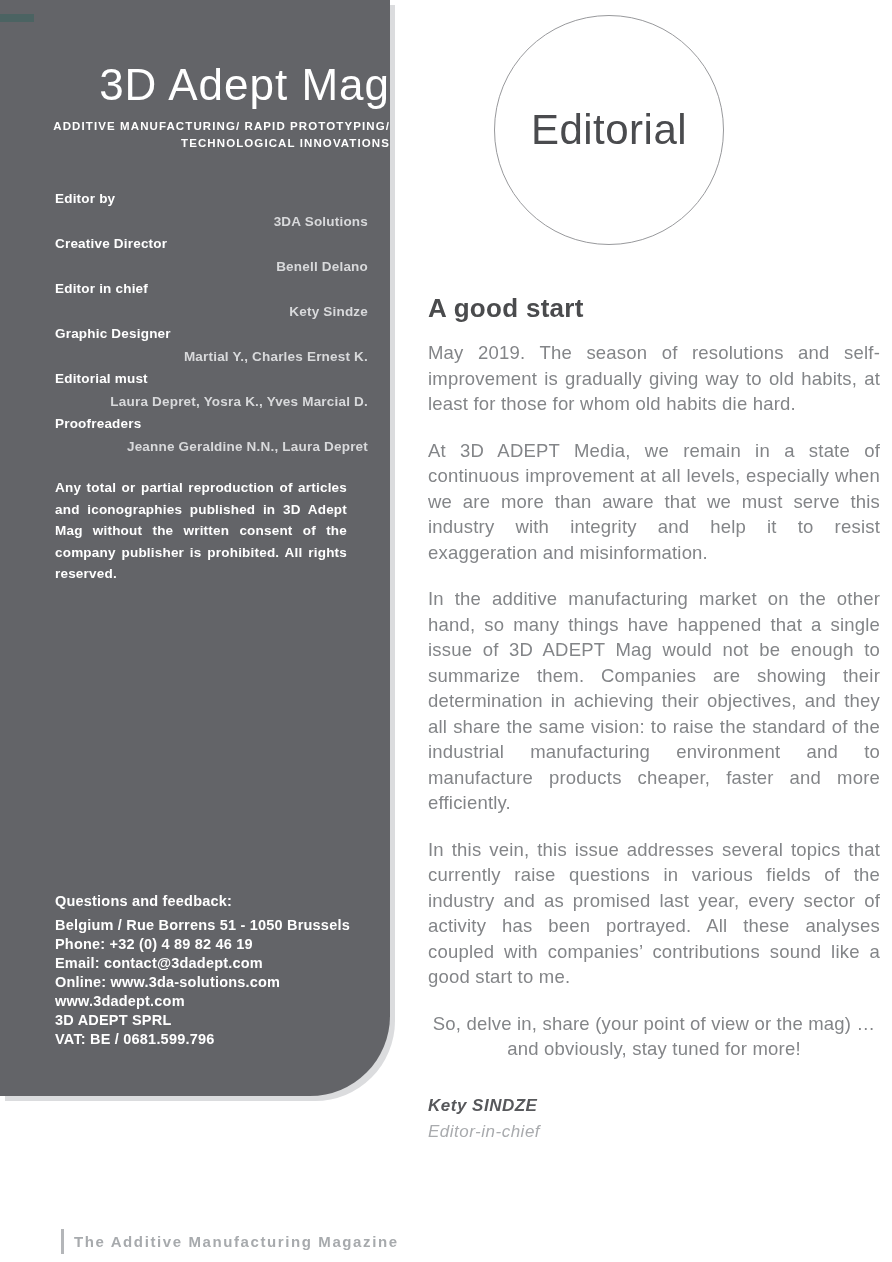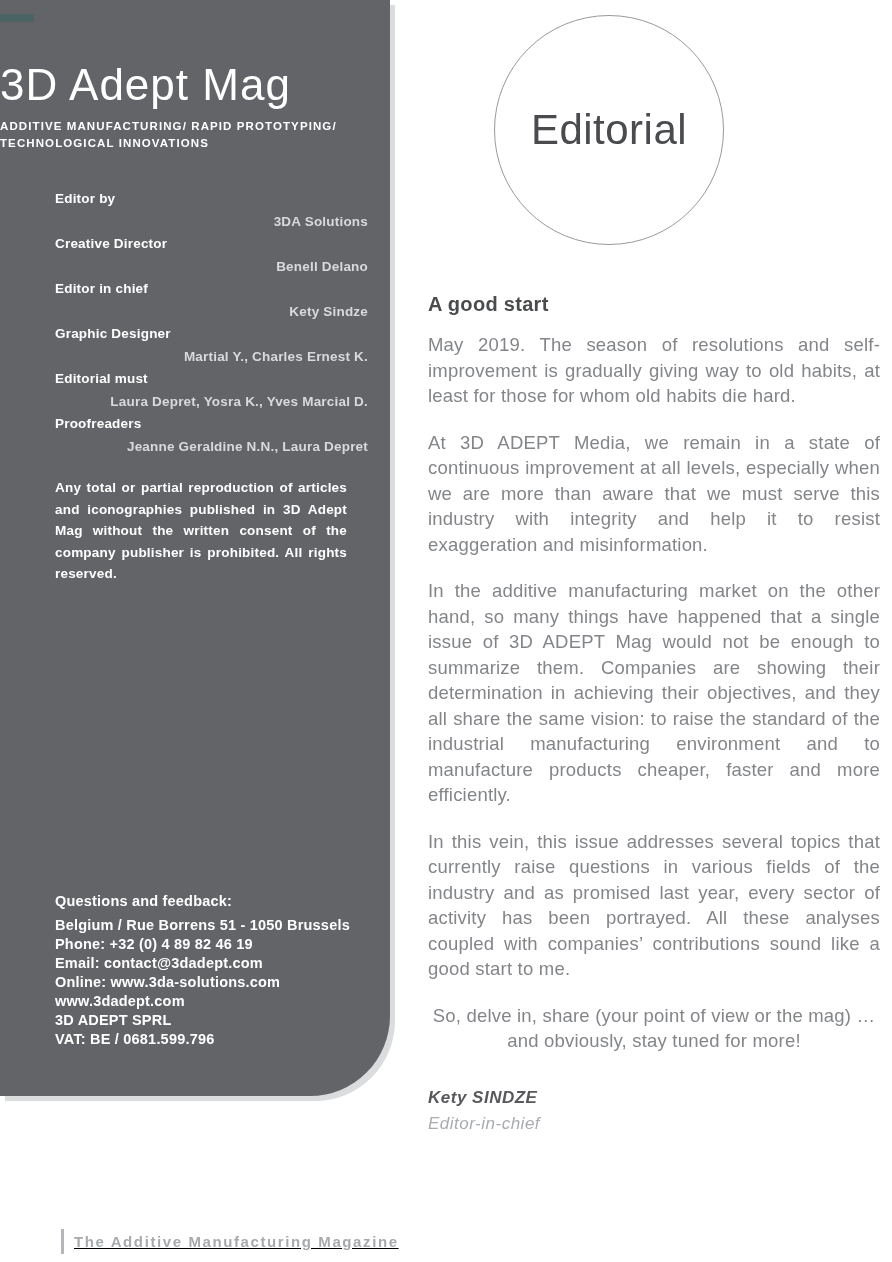--- a/index.html
+++ b/index.html
@@ -18,21 +18,21 @@
     border-bottom-right-radius:80px;
     box-shadow:5px 5px 0 #dbdcde;
   }
   .accent-bar {
     position:absolute; top:14px; left:0;
     width:34px; height:8px;
     background:#4b6362;
   }
   .logo-block {
     position:absolute; top:60px; left:0; width:100%;
-    text-align:left; color:#ffffff;
+    text-align:right; color:#ffffff;
   }
   .logo-title {
     font-size:44px; font-weight:400; letter-spacing:1px;
     white-space:nowrap;
   }
   .logo-subtitle {
     margin-top:8px;
     font-size:11.5px; font-weight:700; letter-spacing:1.1px;
     line-height:17px;
   }
@@ -64,21 +64,21 @@
     width:230px; height:230px;
     border:1px solid #98999c; border-radius:50%;
     display:flex; align-items:center; justify-content:center;
     background:#ffffff;
   }
   .section-circle-label {
     font-size:42px; color:#4a4b4e; letter-spacing:0.5px;
   }
   .article { position:absolute; left:428px; top:293px; width:452px; }
   .article-title {
-    font-size:20px; font-weight:700; color:#4a4b4d;
+    font-size:26px; font-weight:700; color:#4a4b4d;
     letter-spacing:0.3px; margin-bottom:16px;
   }
   .article p {
     margin-bottom:21px;
     font-size:18.5px; line-height:25.5px; color:#838588;
     text-align:justify; letter-spacing:0.2px;
   }
   .article p.last { text-align:center; }
   .signature { margin-top:34px; }
   .signature-name {
@@ -86,21 +86,21 @@
     color:#57585b; letter-spacing:0.5px;
   }
   .signature-role {
     margin-top:6px;
     font-size:17px; font-style:italic; color:#a9abae; letter-spacing:0.5px;
   }
 
   
   .footer {
     position:absolute; left:61px; top:1229px;
-    display:flex; align-items:center;text-decoration:underline;
+    display:flex; align-items:center;
   }
   .footer-bar {
     width:3px; height:25px; background:#b4b6b9; margin-right:10px;
   }
   .footer-text {
     font-size:15px; font-weight:700; letter-spacing:1.6px; color:#a7aaad;
   }
 </style>
 </head>
 <body>

